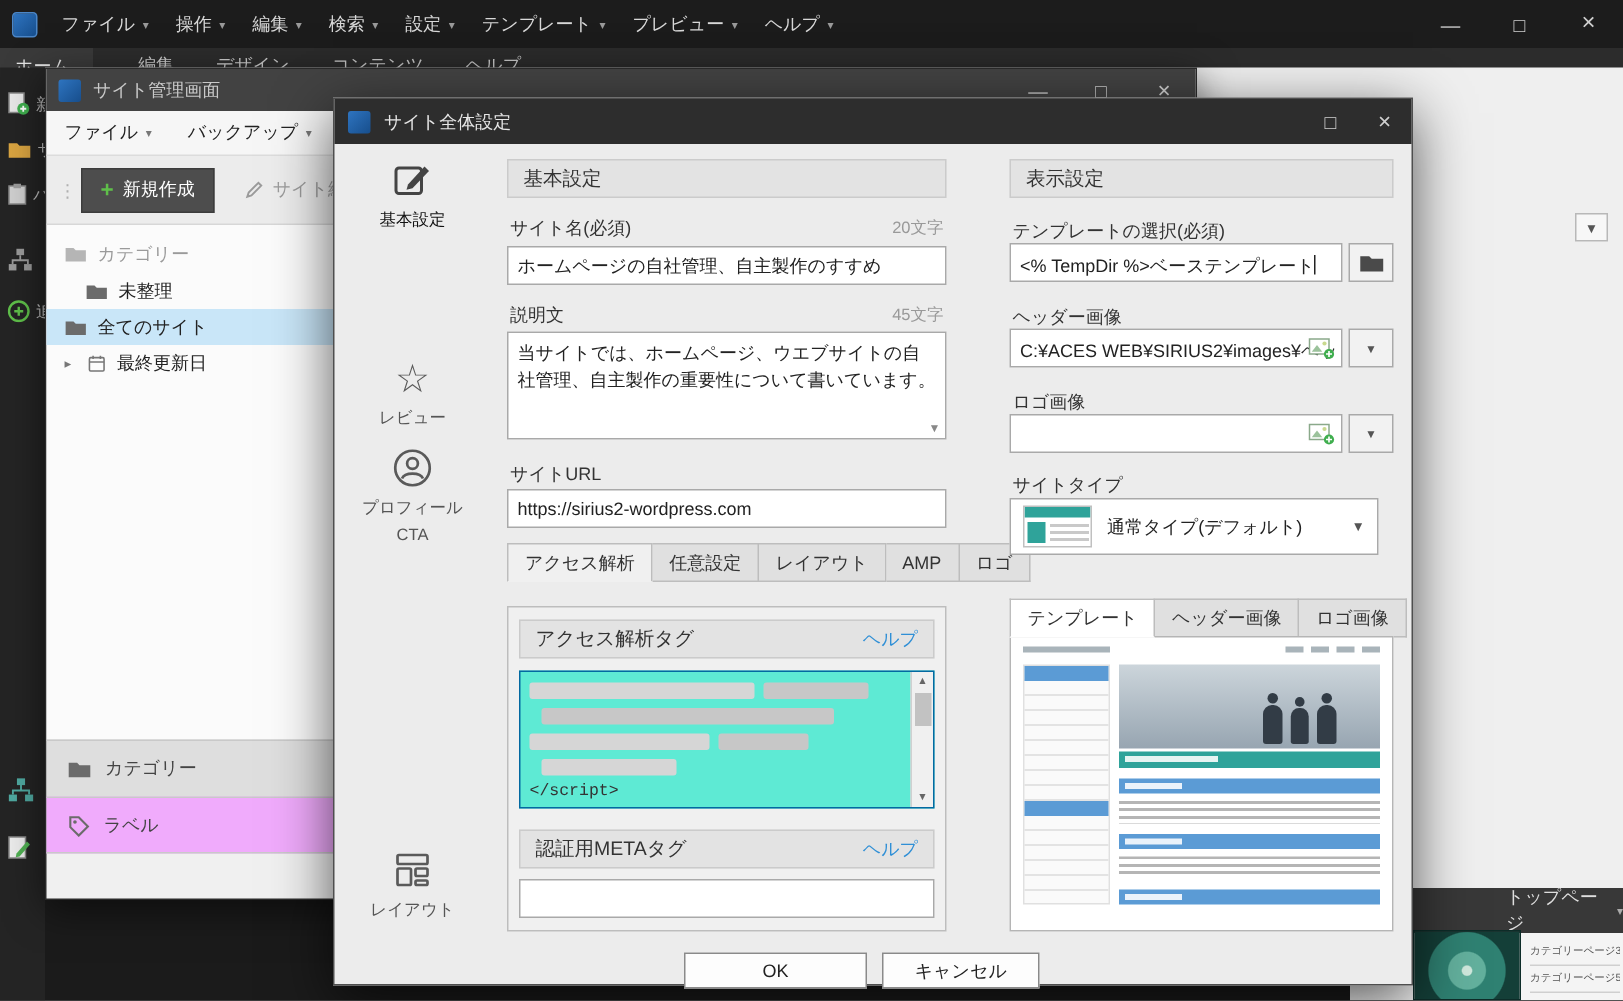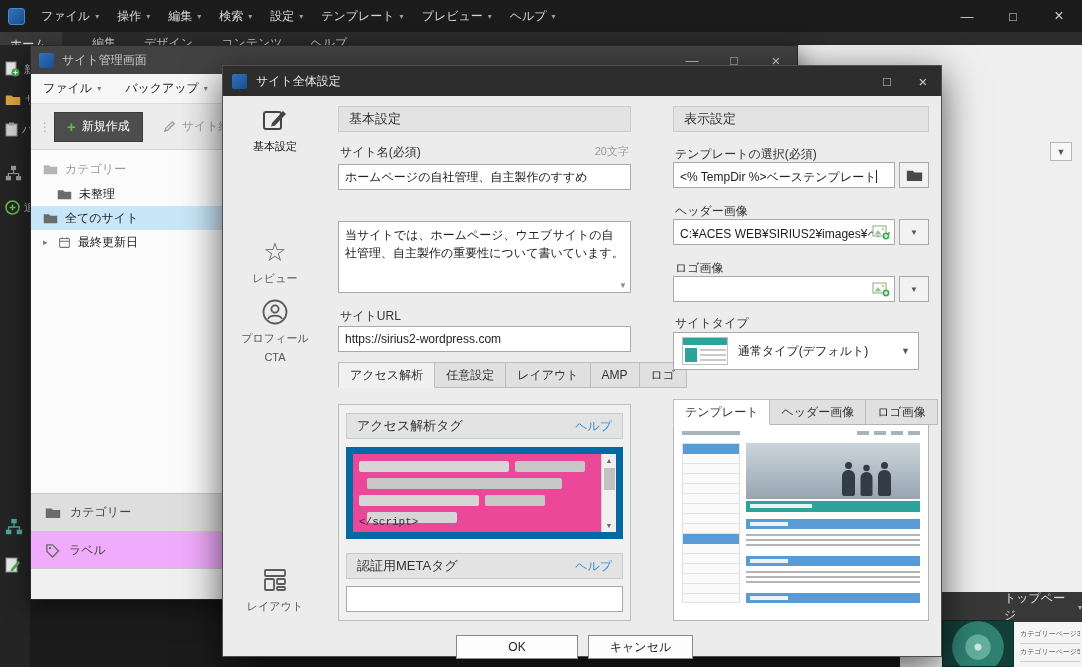--- a/index.html
+++ b/index.html
@@ -83,21 +83,21 @@
   .fld { position:absolute; border:1px solid #a9a9a9; background:#fff; color:#222; padding:4px 6px; font-size:12px; line-height:1.5; overflow:hidden; }
   .mini-arrow { position:absolute; color:#888; font-size:8px; }
   .caret-i { display:inline-block; width:1px; height:13px; background:#222; vertical-align:-2px; }
 
   .tabs { position:absolute; display:flex; height:26px; }
   .tab { padding:0 11px; display:flex; align-items:center; background:#e0e0e0; border:1px solid #bdbdbd; border-left:none; color:#333; font-size:12px; }
   .tab:first-child { border-left:1px solid #bdbdbd; }
   .tab.on { background:#f0f0f0; border-bottom:1px solid #f0f0f0; position:relative; z-index:2; }
   .panel { position:absolute; background:#f0f0f0; border:1px solid #bdbdbd; }
 
-  .codebox { position:absolute; background:#ec4899; border:7px solid #0369a1; overflow:hidden; }
+  .codebox { position:absolute; background:#5eead4; border:1px solid #0369a1; overflow:hidden; }
   .blur { position:absolute; background:#d6d6d6; border-radius:2px; }
   .blur.b2 { background:#c7c7c7; }
   .codetail { position:absolute; left:6px; bottom:4px; font:11px "Liberation Mono","DejaVu Sans Mono",monospace; color:#333; }
   .sbar { position:absolute; right:0; top:0; width:15px; height:100%; background:#f0f0f0; border-left:1px solid #d0d0d0; }
   .sbar .ar { position:absolute; left:0; width:100%; text-align:center; font-size:7px; color:#666; }
   .sbar .th { position:absolute; left:2px; width:11px; height:22px; background:#c2c2c2; top:14px; }
 
   .icbtn { position:absolute; width:30px; height:26px; background:#f2f2f2; border:1px solid #a9a9a9; display:flex; align-items:center; justify-content:center; }
   .ddbtn { position:absolute; width:30px; height:26px; background:#f2f2f2; border:1px solid #a9a9a9; color:#555; font-size:8px; display:flex; align-items:center; justify-content:center; }
   .in-ic { position:absolute; top:5px; }
@@ -383,20 +383,24 @@
     <div class="sect-h" style="left:115px;top:40px;width:293px">
         <span>基本設定</span>
       </div>
 
     <div class="lblrow" style="left:117px;top:78px;width:289px">
       <span>サイト名(必須)</span>
       <span class="count">20文字</span>
     </div>
     <input class="inp" style="left: 115px; top: 98px; width: 293px; height: 26px;" value="ホームページの自社管理、自主製作のすすめ">
 
+    <div class="lblrow" style="left:117px;top:136px;width:289px">
+      <span>説明文</span>
+      <span class="count">45文字</span>
+    </div>
     <div class="fld" style="left:115px;top:155px;width:293px;height:72px">当サイトでは、ホームページ、ウエブサイトの自社管理、自主製作の重要性について書いています。</div>
     <span class="mini-arrow" style="left:396px;top:215px">▼</span>
 
     <div class="lblrow" style="left:117px;top:242px;width:289px">
       <span>サイトURL</span>
     </div>
     <input class="inp" style="left: 115px; top: 260px; width: 293px; height: 26px;" value="https://sirius2-wordpress.com">
 
     <div class="tabs" style="left:115px;top:296px">
       <div class="tab on">アクセス解析</div>

